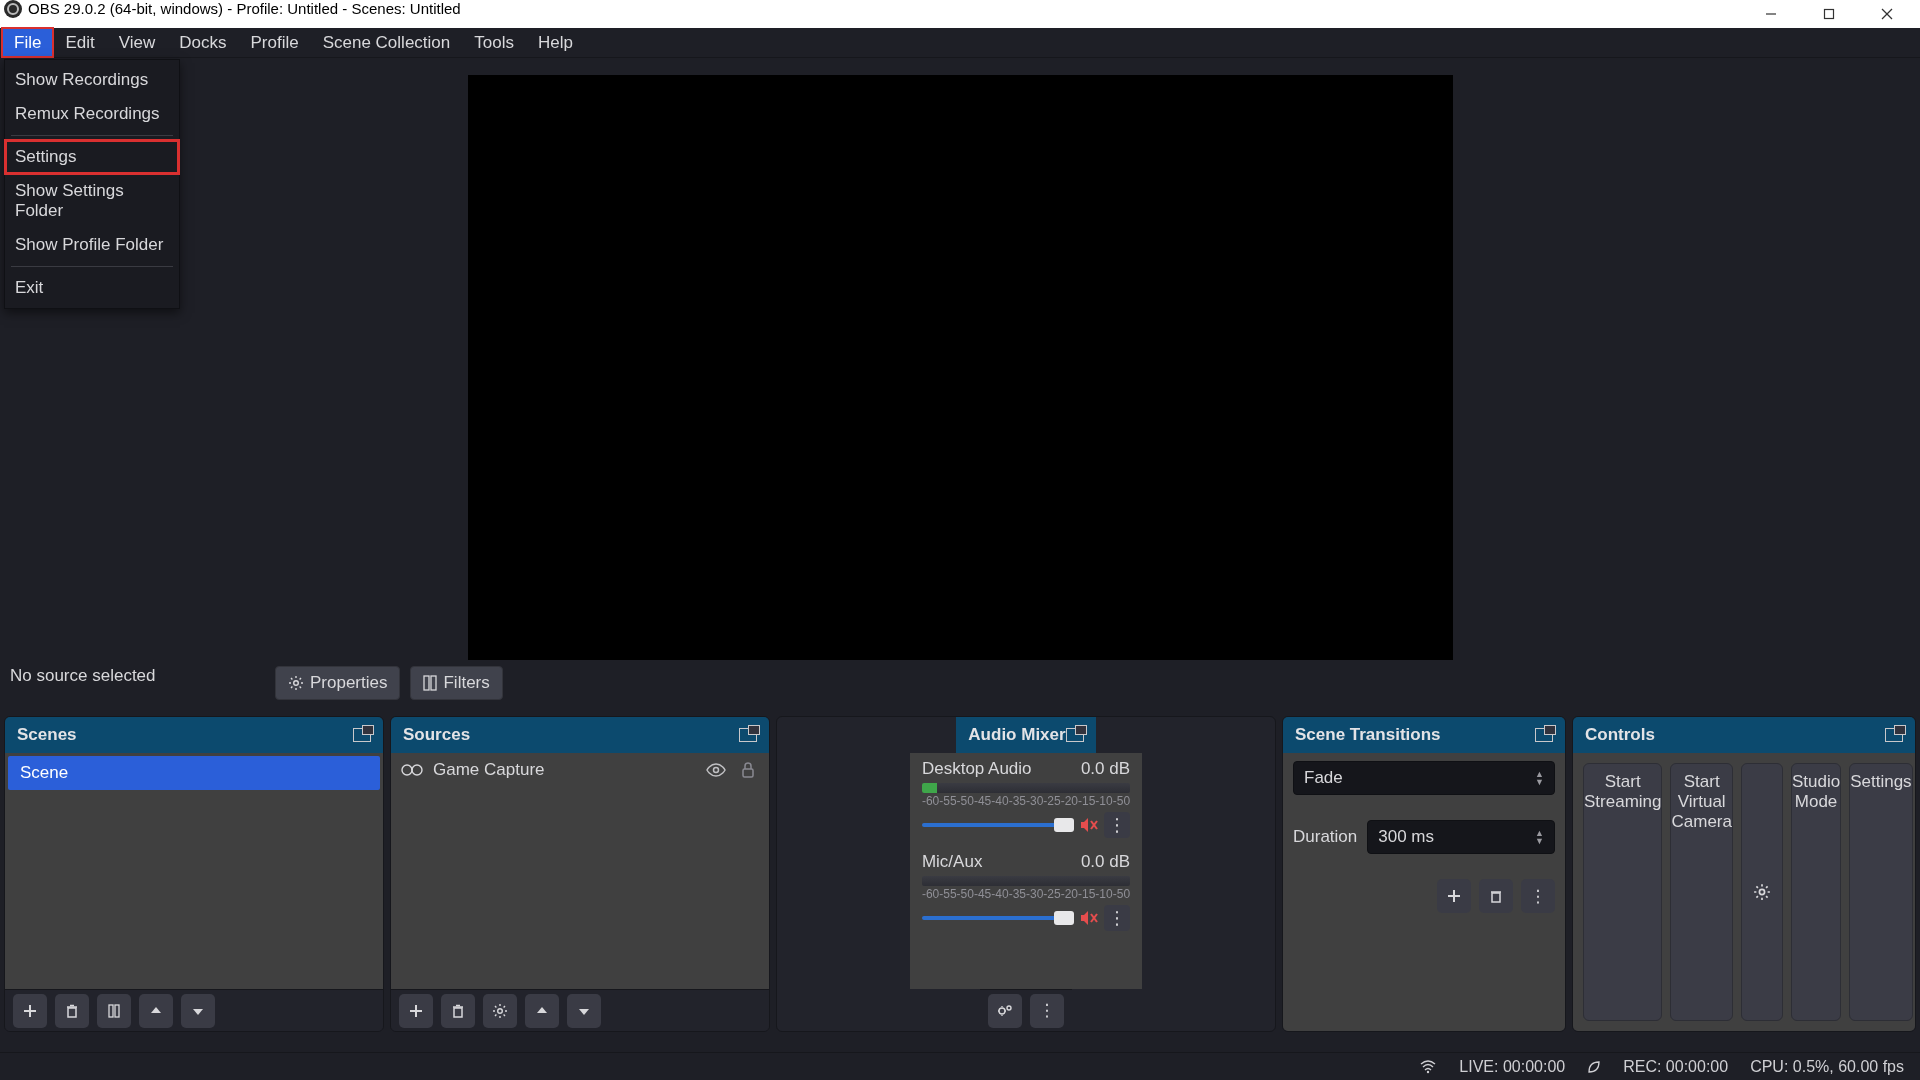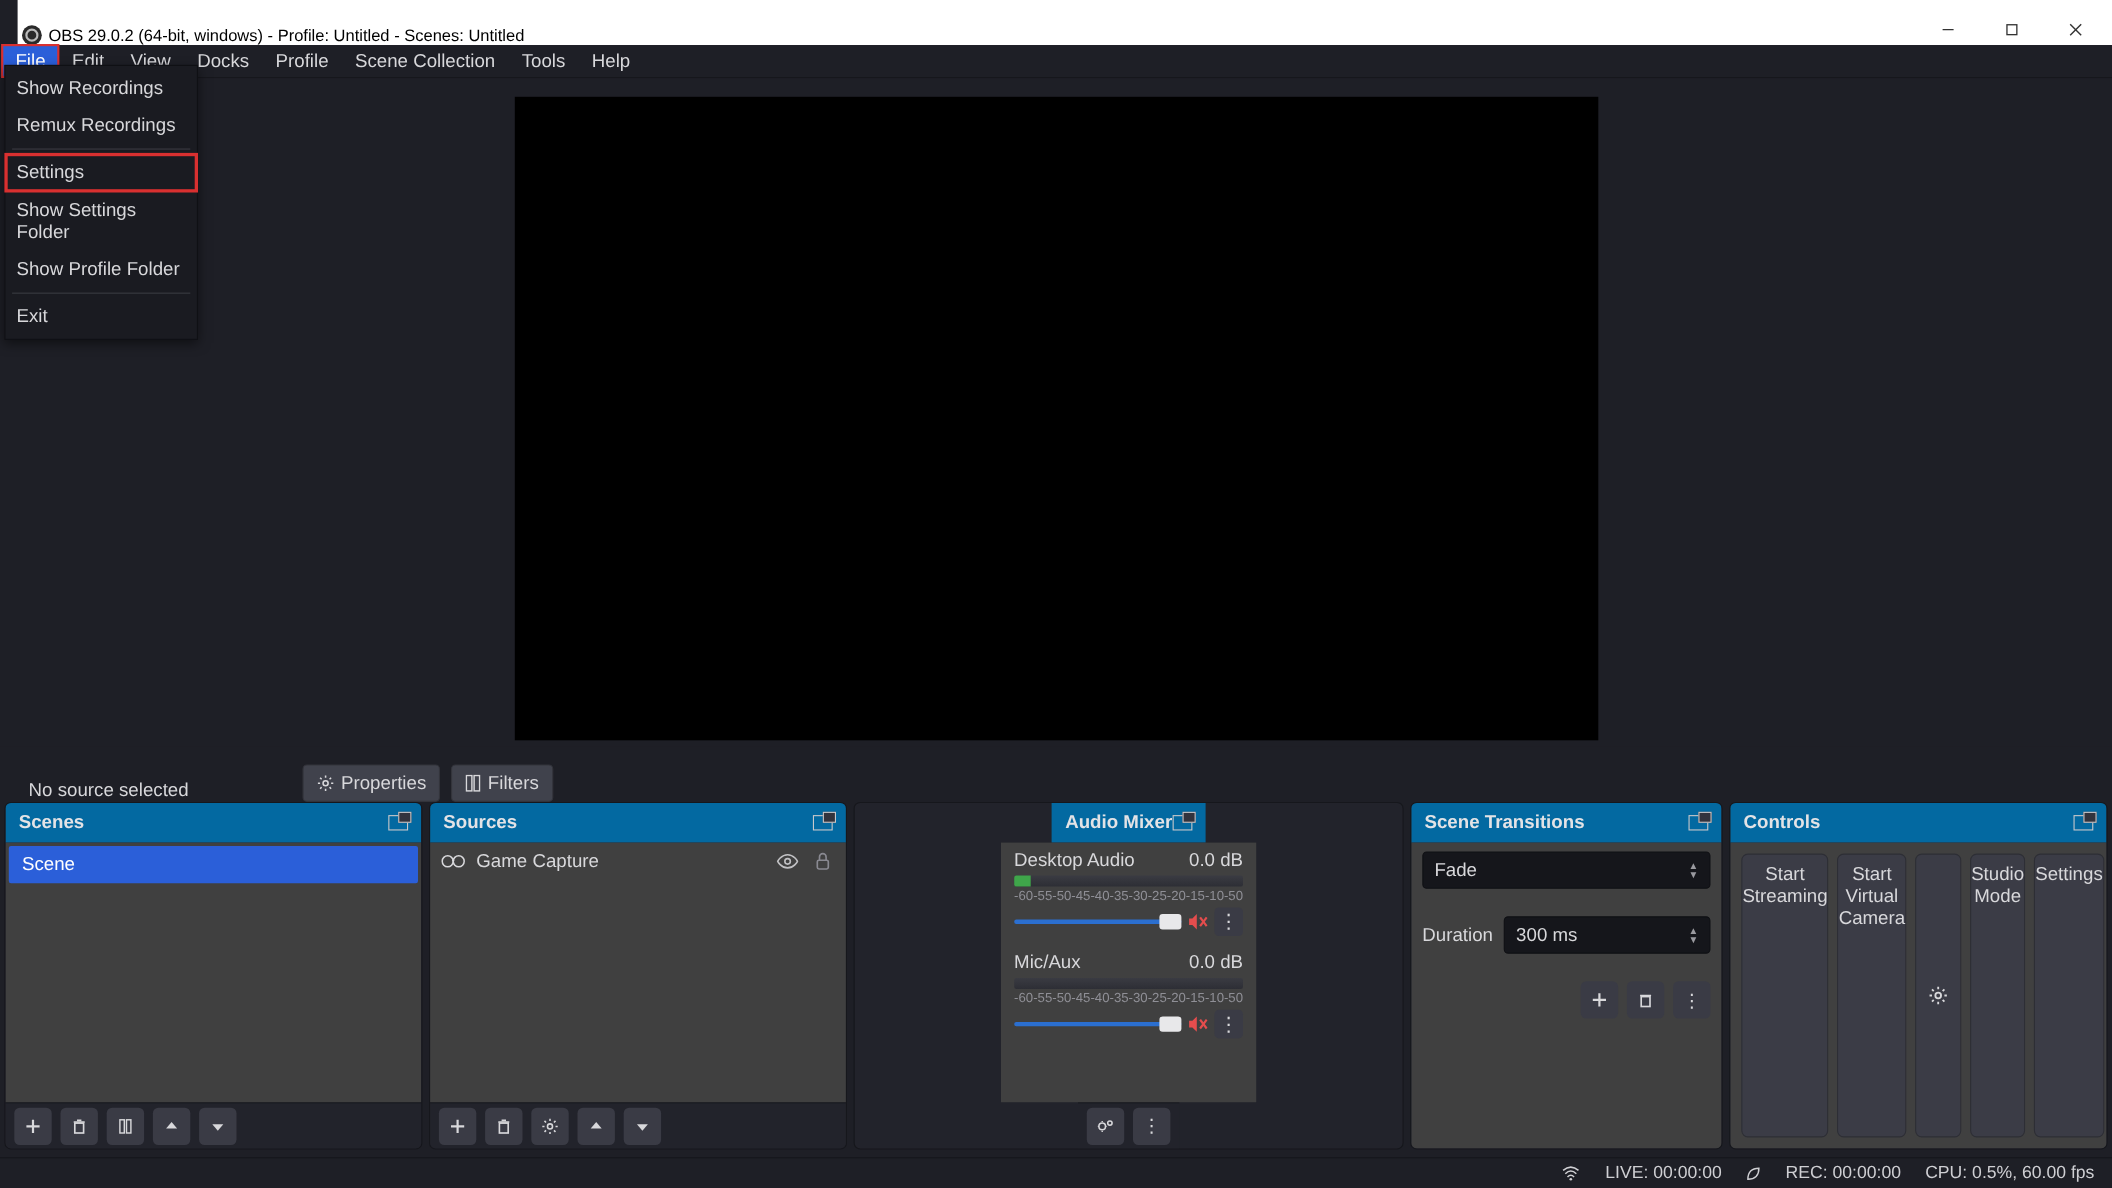--- a/index.html
+++ b/index.html
@@ -1,35 +1,35 @@
 <!DOCTYPE html>
 <html><head>
 <meta charset="utf-8">
 <style>
 * { box-sizing: border-box; margin: 0; padding: 0; font-family: "Segoe UI", Arial, sans-serif; }
 html, body { width: 1920px; height: 1080px; background: #1e1f26; color: #d8d8db; overflow: hidden; font-size: 17px; }
-.titlebar { height: 41px; background: #ffffff; display: flex; align-items: flex-end; padding: 0 4px; color: #000; font-size: 15px; margin-left: 16px; }
+.titlebar { height: 28px; background: #ffffff; display: flex; align-items: flex-start; padding: 0 4px; color: #000; font-size: 15px; }
 .titlebar .obs-logo { width: 18px; height: 18px; border-radius: 50%; background: #2a2a2a; margin-right: 6px; display:flex; align-items:center; justify-content:center; }
 .titlebar .obs-logo::after { content:""; width:8px; height:8px; border:2px solid #bbb; border-radius:50%; }
 .titlebar .spacer { flex: 1; }
 .titlebar .winbtn { width: 58px; height: 28px; display:flex; align-items:center; justify-content:center; color:#333; }
 .menubar { height: 30px; background: #1e1f26; display:flex; align-items:stretch; padding: 0 2px; border-bottom:1px solid #16171c; }
 .menubar .mitem { padding: 4px 12px; display:flex; align-items:center; color:#d8d8db; cursor:default; }
 .menubar .mitem.highlight { background:#2b5fd9; color:#fff; outline:2px solid #d93030; outline-offset:-1px; }
 .filemenu { position:absolute; left:4px; top:59px; width:176px; background:#1a1b21; border:1px solid #0f1014; box-shadow:0 4px 10px rgba(0,0,0,0.5); z-index:50; padding:3px 0; }
 .filemenu .fitem { padding:7px 10px; font-size:17px; color:#d8d8db; cursor:default; }
 .filemenu .fitem.red-outline { outline:3px solid #d93030; outline-offset:-2px; }
 .filemenu .sep { height:1px; background:#3a3b42; margin:4px 6px; }
 .preview-area { position:relative; height: 608px; background:#1e1f26; display:flex; align-items:center; justify-content:center; }
 .preview-canvas { width: 985px; height: 585px; background:#000; margin-top:10px; }
-.info-bar { height: 50px; display:flex; align-items:flex-end; padding:0 26px; gap:12px; }
+.info-bar { height: 50px; display:flex; align-items:flex-start; padding:0 10px; gap:12px; }
 .btn { background:#40424c; border:1px solid #33343b; color:#d8d8db; padding:6px 12px; border-radius:4px; display:inline-flex; align-items:center; gap:6px; font-size:17px; }
 .panels { display:flex; gap:6px; padding:0 4px; height: 316px; }
 .panel { background:#22232b; border:1px solid #16171c; border-radius:6px; display:flex; flex-direction:column; overflow:hidden; }
-.panel-header { height:36px; background:#0369a1; display:flex; align-items:center; padding:0 12px; font-weight:600; color:#e3e3e6; }
+.panel-header { height:36px; background:#0c4a6e; display:flex; align-items:center; padding:0 12px; font-weight:600; color:#e3e3e6; }
 .panel-header .spacer { flex:1; }
 .popout-icon { width:18px; height:14px; border:1.5px solid #c8c8cb; position:relative; }
 .popout-icon::after { content:""; position:absolute; right:-4px; top:-4px; width:10px; height:8px; border:1.5px solid #c8c8cb; background:#32333d; }
 .panel-body { flex:1; background:#404040; position:relative; overflow:hidden; }
 .panel-footer { height:42px; background:#22232b; display:flex; align-items:center; padding:0 8px; gap:8px; border-top:1px solid #16171c; }
 .iconbtn { width:34px; height:34px; background:#3a3b45; border-radius:5px; display:flex; align-items:center; justify-content:center; color:#d8d8db; }
 .scenes { width: 380px; }
 .sources { width: 380px; }
 .mixer { width: 500px; align-items: center; }
 .transitions { width: 284px; }

